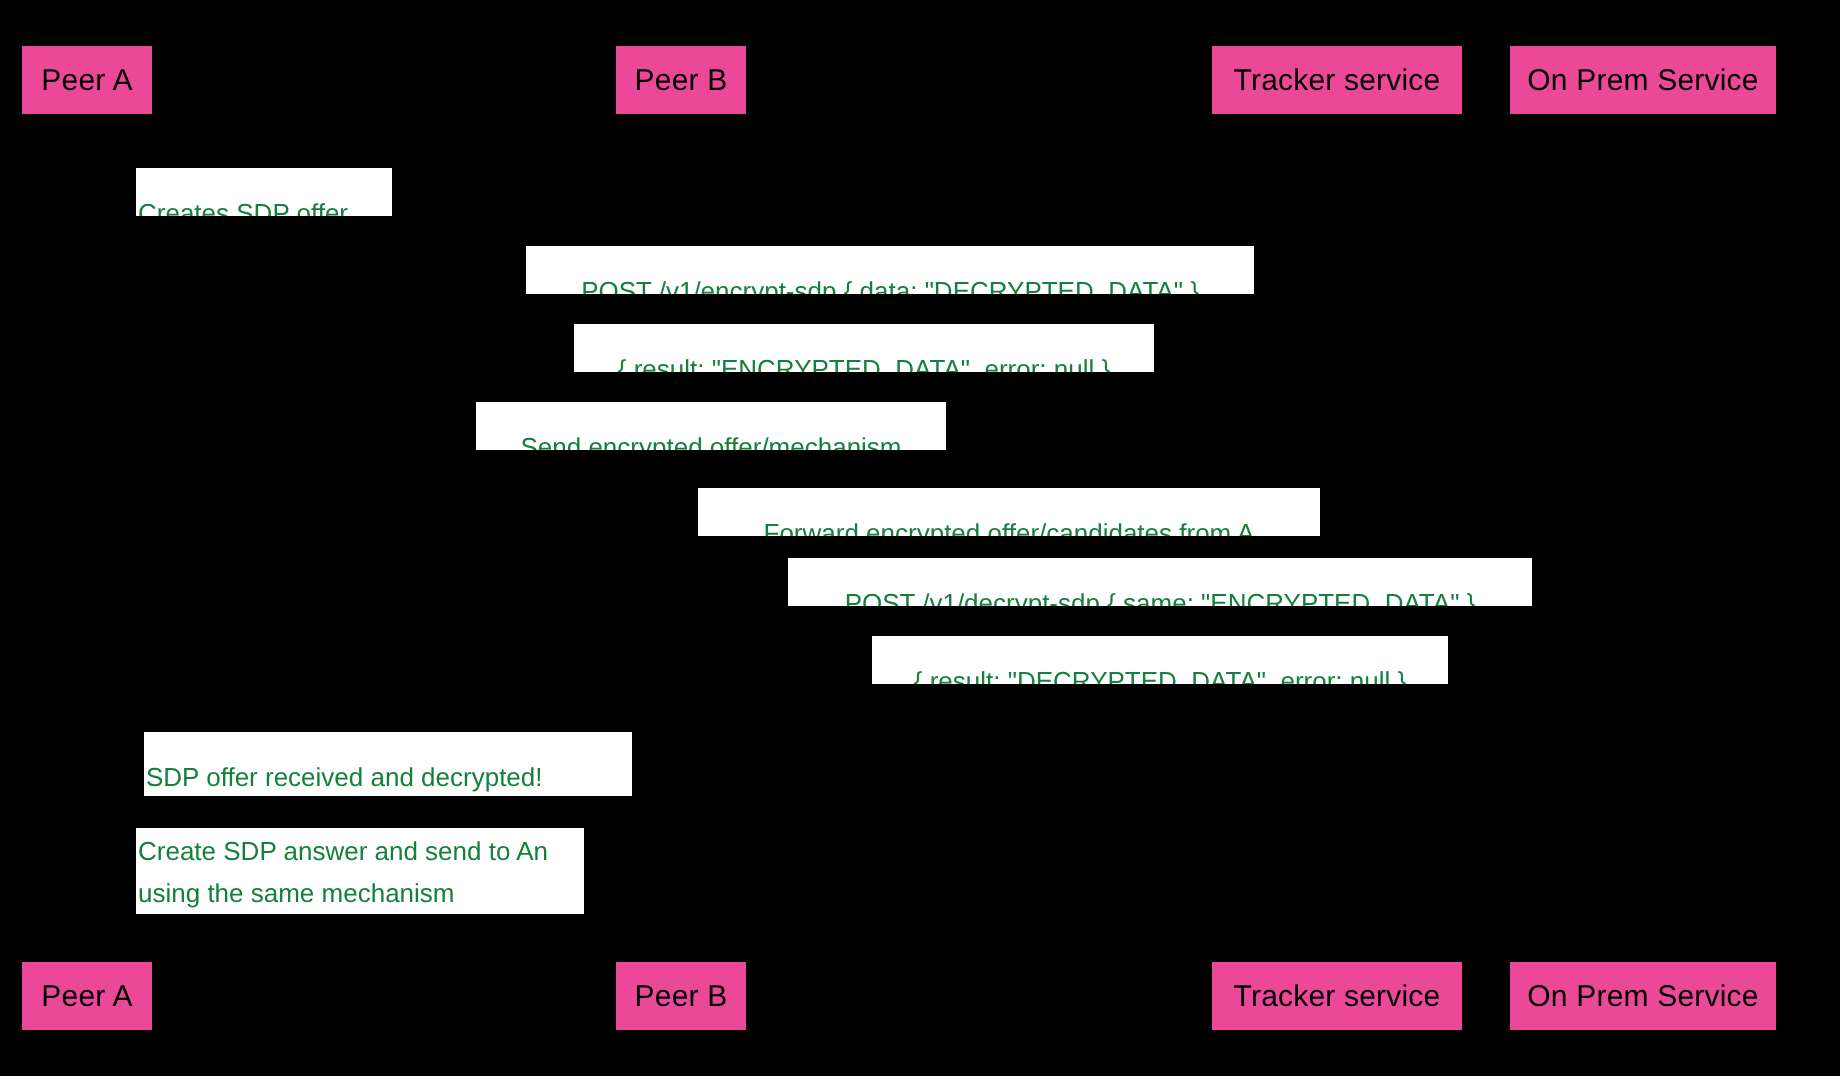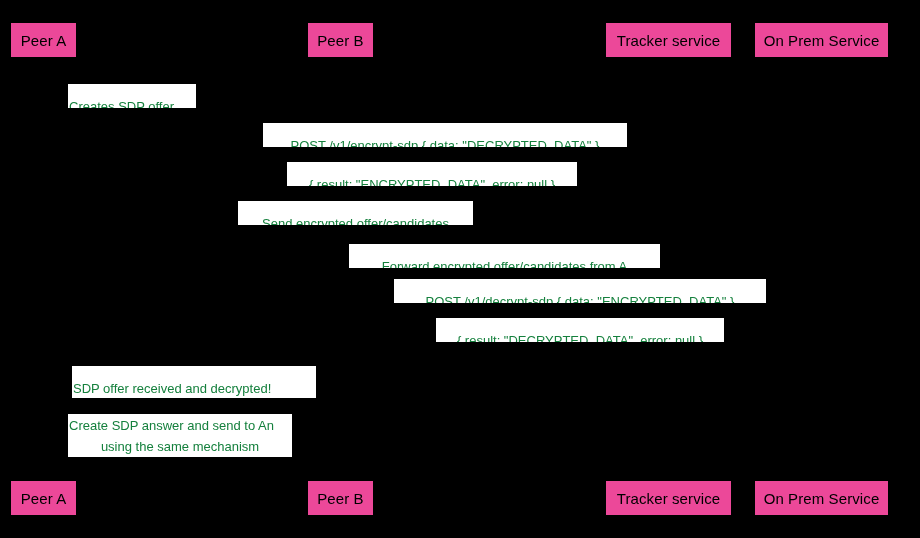--- a/index.html
+++ b/index.html
@@ -96,38 +96,38 @@
   <div class="arrow" style="left:43px; top:106px; width:60px;"></div>
   <div class="msg" style="left:68px; top:84px; width:128px; height:21px; text-align:left;">Creates SDP offer</div>
 
   <div class="arrow" style="left:43px; top:146px; width:778px;"></div>
   <div class="msg" style="left:251px; top:123px; width:364px; height:21px;margin-left:12px;">POST /v1/encrypt-sdp { data: "DECRYPTED_DATA" }</div>
 
   <div class="arrow" style="left:43px; top:185px; width:778px;"></div>
   <div class="msg" style="left:287px; top:162px; width:290px; height:21px;">{ result: "ENCRYPTED_DATA", error: null }</div>
 
   <div class="arrow" style="left:43px; top:224px; width:625px;"></div>
-  <div class="msg" style="left:238px; top:201px; width:235px; height:21px;">Send encrypted offer/candidates</div>
+  <div class="msg" style="left:238px; top:201px; width:235px; height:21px;">Send encrypted offer/mechanism</div>
 
   <div class="arrow" style="left:340px; top:263px; width:328px;"></div>
   <div class="msg" style="left:349px; top:244px; width:311px; height:21px;">Forward encrypted offer/candidates from A</div>
 
   <div class="arrow" style="left:340px; top:302px; width:481px;"></div>
-  <div class="msg" style="left:394px; top:279px; width:372px; height:21px;">POST /v1/decrypt-sdp { data: "ENCRYPTED_DATA" }</div>
+  <div class="msg" style="left:394px; top:279px; width:372px; height:21px;">POST /v1/decrypt-sdp { same: "ENCRYPTED_DATA" }</div>
 
   <div class="arrow" style="left:340px; top:341px; width:481px;"></div>
   <div class="msg" style="left:436px; top:318px; width:288px; height:21px;">{ result: "DECRYPTED_DATA", error: null }</div>
 
   <div class="arrow" style="left:340px; top:390px; width:60px;"></div>
   <div class="msg" style="left:72px; top:366px; width:244px; height:32px; text-align:left;">SDP offer received and decrypted!</div>
 
   <div class="arrow" style="left:340px; top:452px; width:60px;"></div>
   <div class="msg two-line" style="left:68px; top:414px; width:224px; height:43px;">
     <div style="text-align:left; white-space:nowrap;">Create SDP answer and send to An</div>
-    <div style="text-align:center; white-space:nowrap;">using the same mechanism</div>
+    <div style="text-align:left; white-space:nowrap;">using the same mechanism</div>
   </div>
 
   <div class="participant" style="left:10px; top:480px; width:67px; height:36px;">Peer A</div>
 
   <div class="participant" style="left:307px; top:480px; width:67px; height:36px;">Peer B</div>
 
   <div class="participant" style="left:605px; top:480px; width:127px; height:36px;">Tracker service</div>
 
   <div class="participant" style="left:754px; top:480px; width:135px; height:36px;">On Prem Service</div>
 

